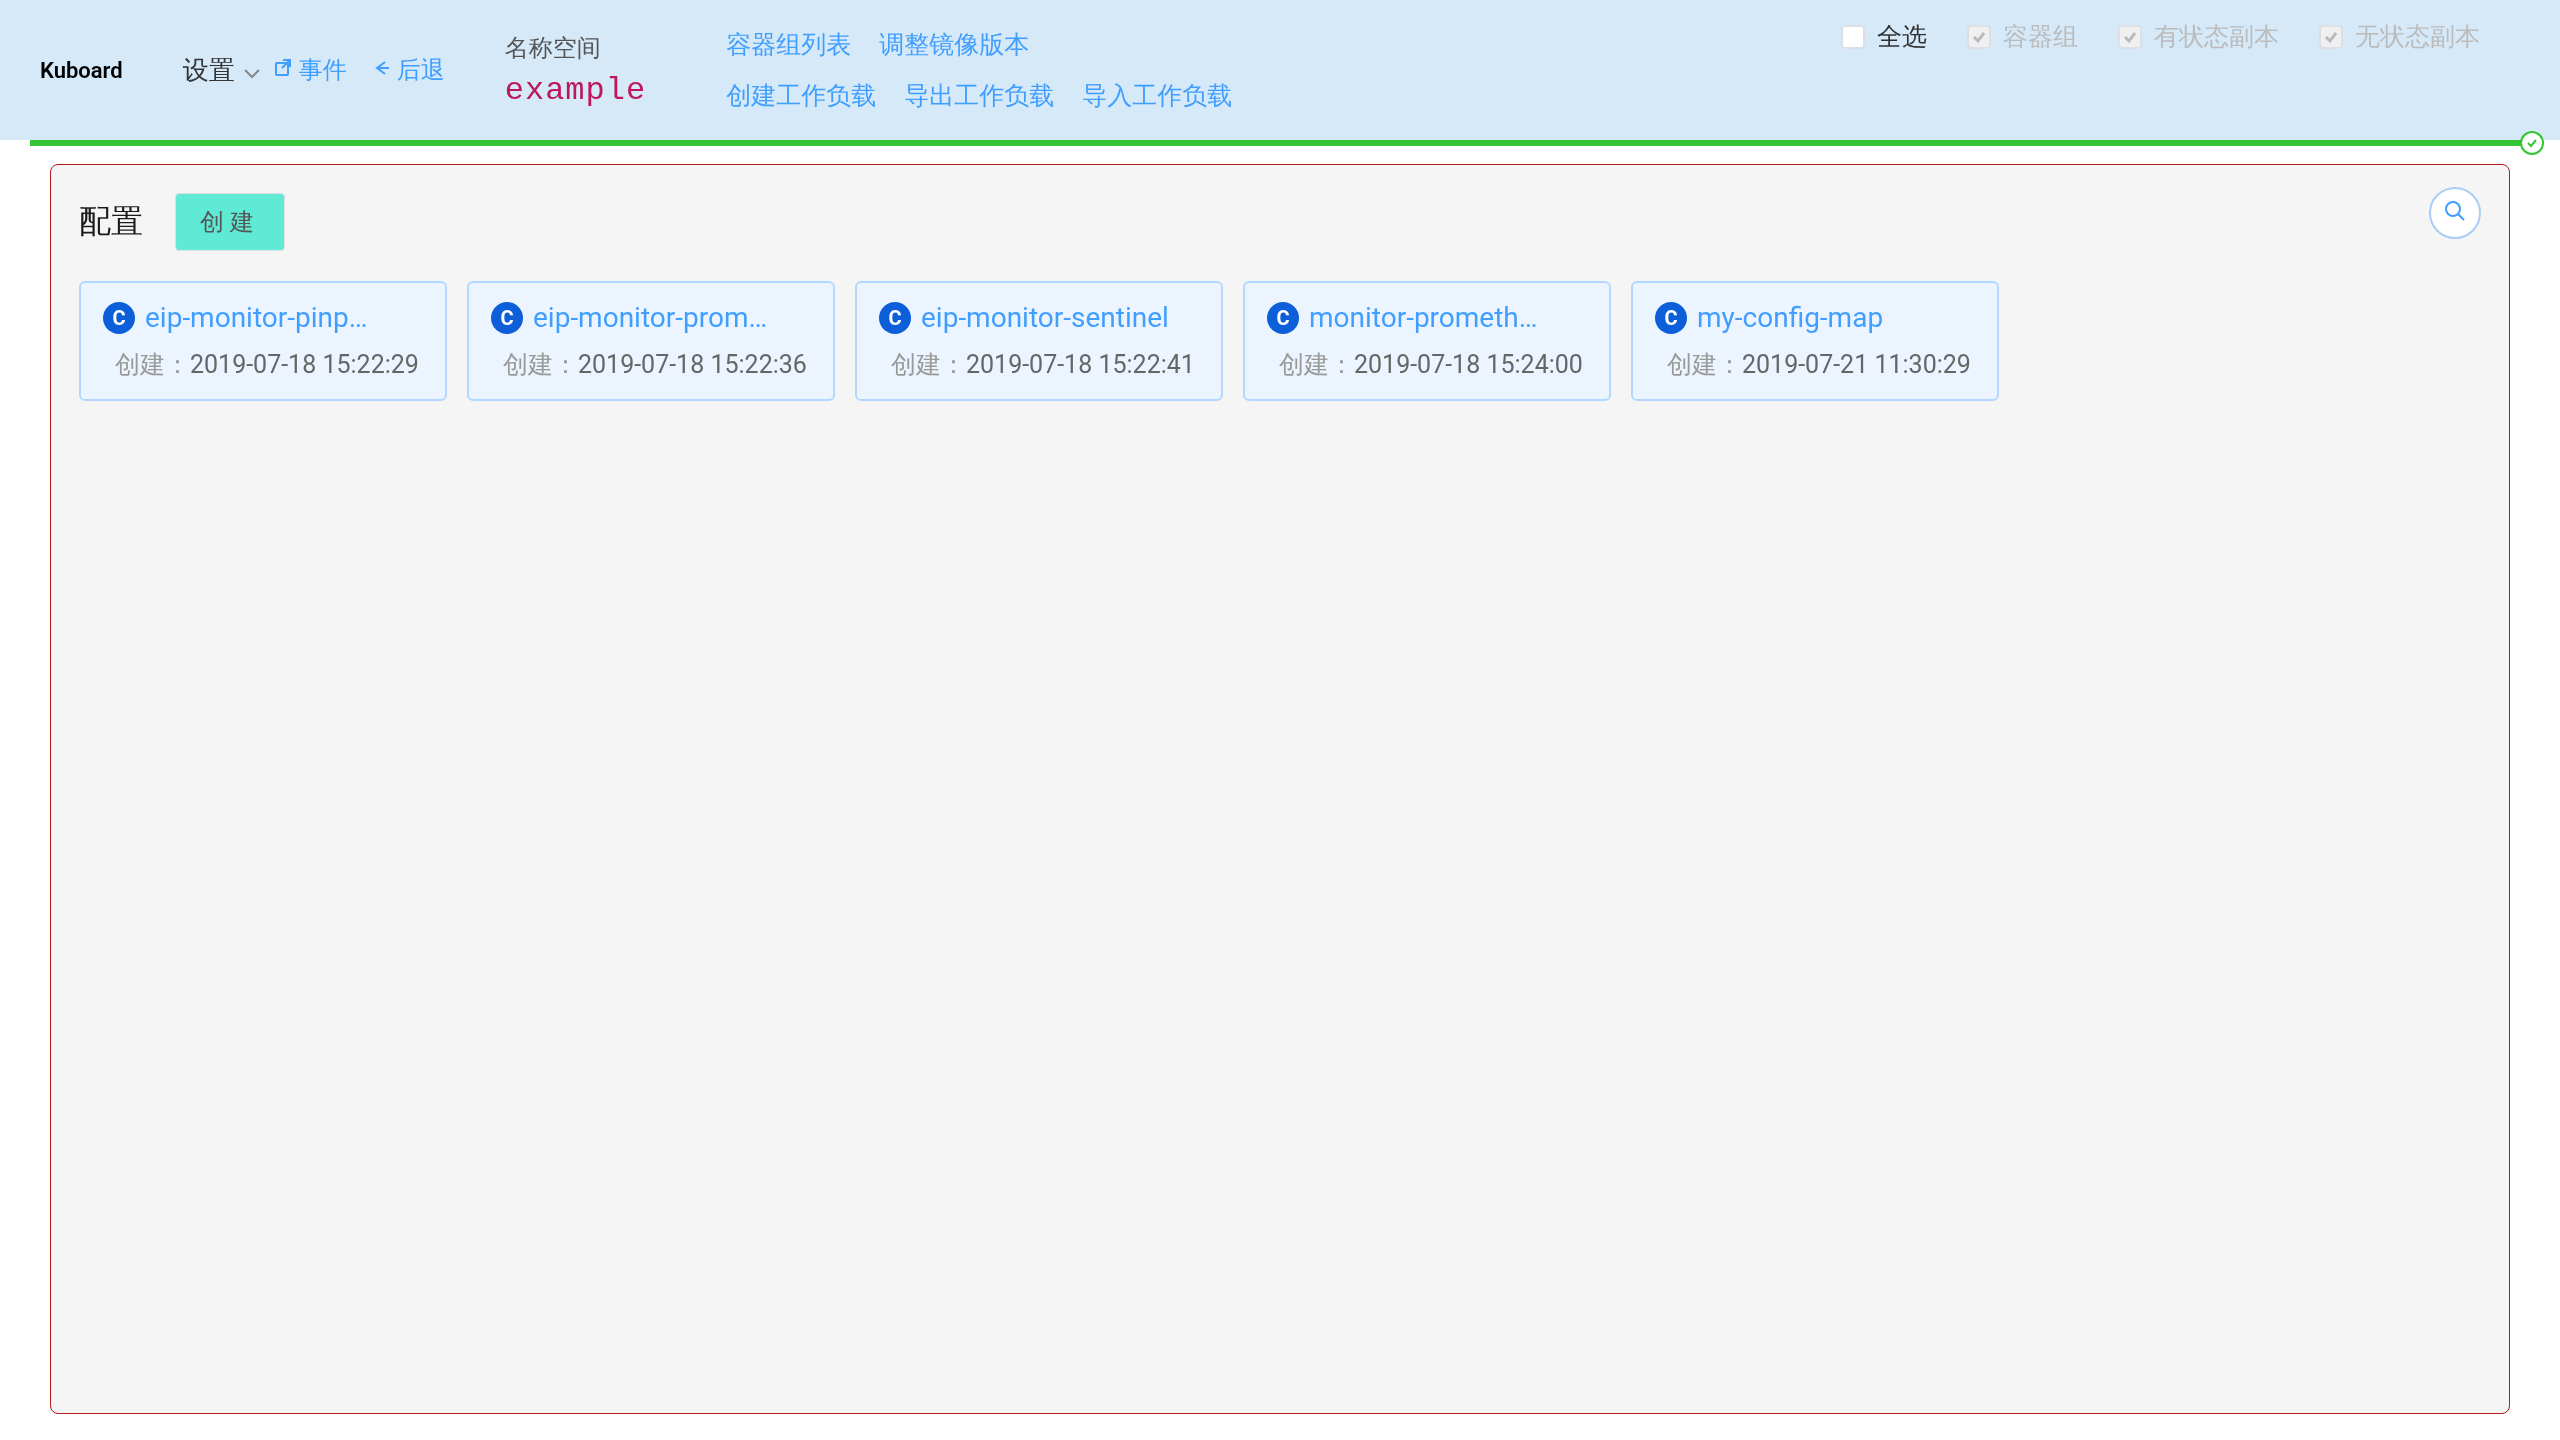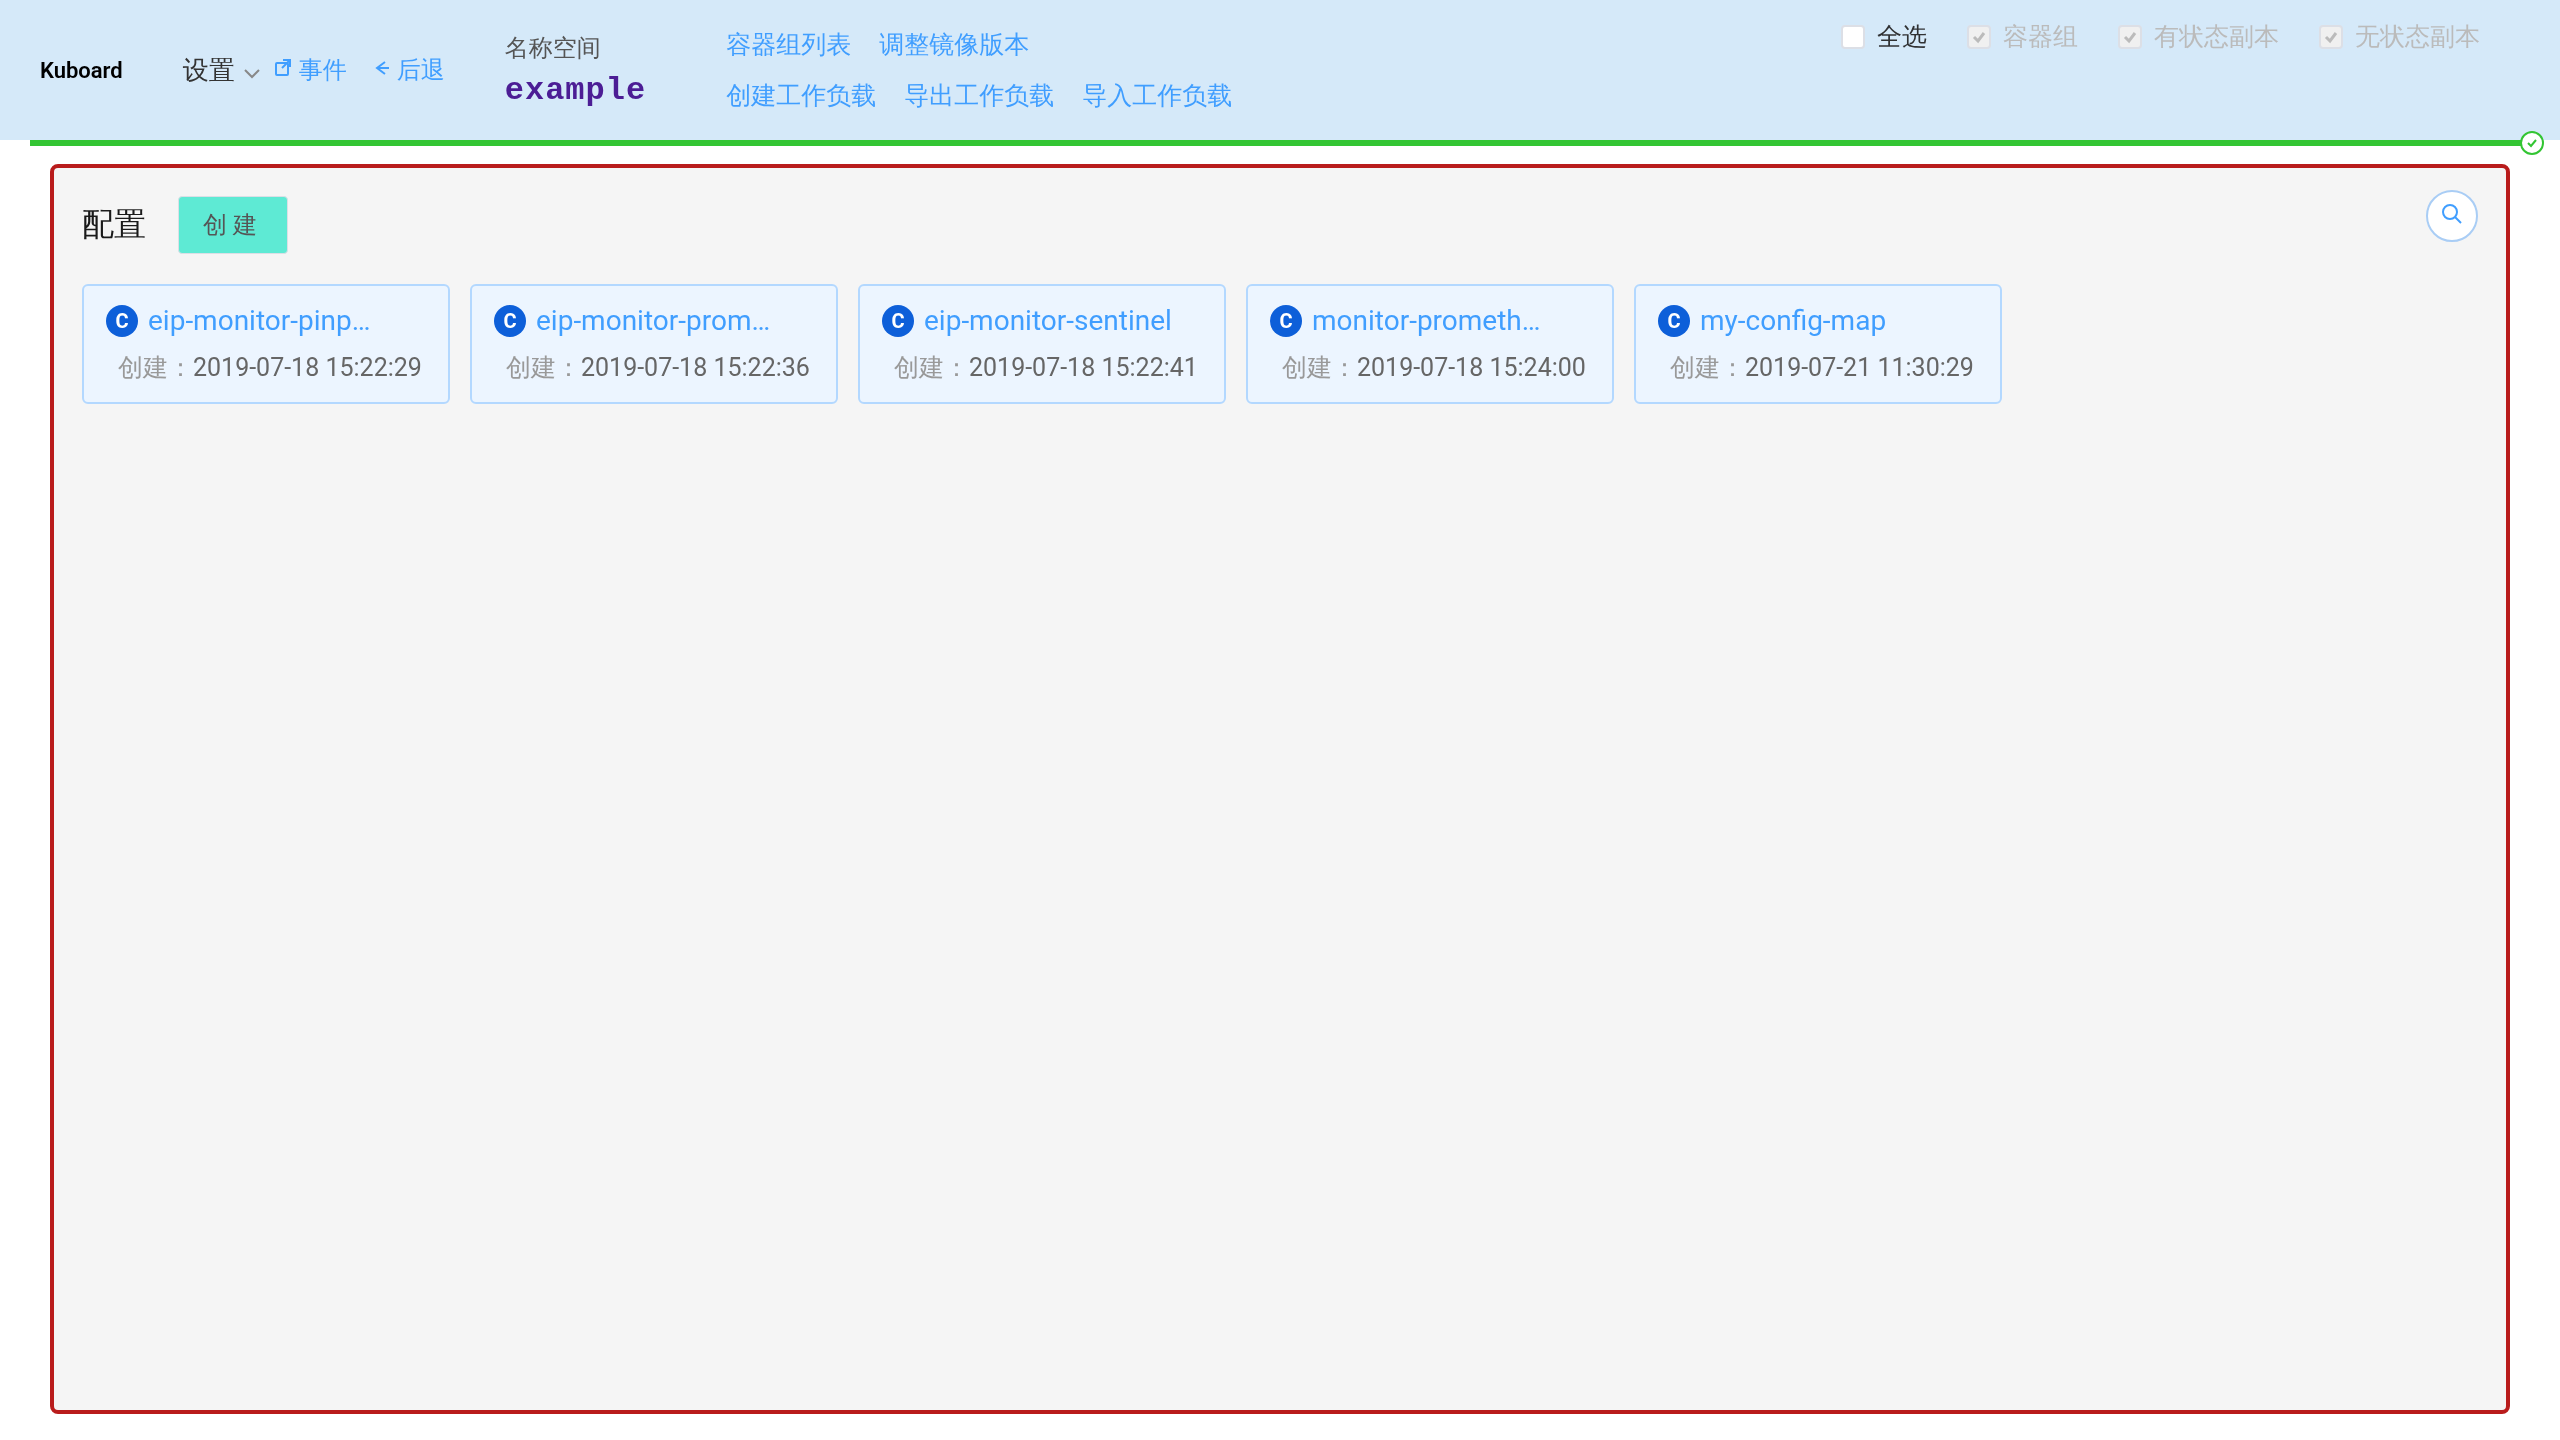--- a/index.html
+++ b/index.html
@@ -63,23 +63,22 @@
       gap: 8px;
       margin-right: 80px;
     }
     .namespace-label {
       font-size: 24px;
       color: #555;
     }
     .namespace-value {
       font-size: 32px;
       font-family: "Courier New", monospace;
-      color: #4c1d95;
+      color: #be185d;
       letter-spacing: 1px;
-      font-weight: bold;
     }
     .actions-section {
       display: flex;
       flex-direction: column;
       gap: 18px;
     }
     .actions-row {
       display: flex;
       gap: 28px;
     }
@@ -147,21 +146,21 @@
       height: 24px;
       border: 2px solid #33c533;
       border-radius: 50%;
       display: flex;
       align-items: center;
       justify-content: center;
       background: #fff;
     }
     .content-panel {
       margin: 18px 50px;
-      border: 4px solid #b91c1c;
+      border: 1px solid #b91c1c;
       border-radius: 8px;
       background: #f5f5f5;
       min-height: 1250px;
       padding: 28px;
       position: relative;
     }
     .panel-header {
       display: flex;
       align-items: center;
       gap: 32px;

